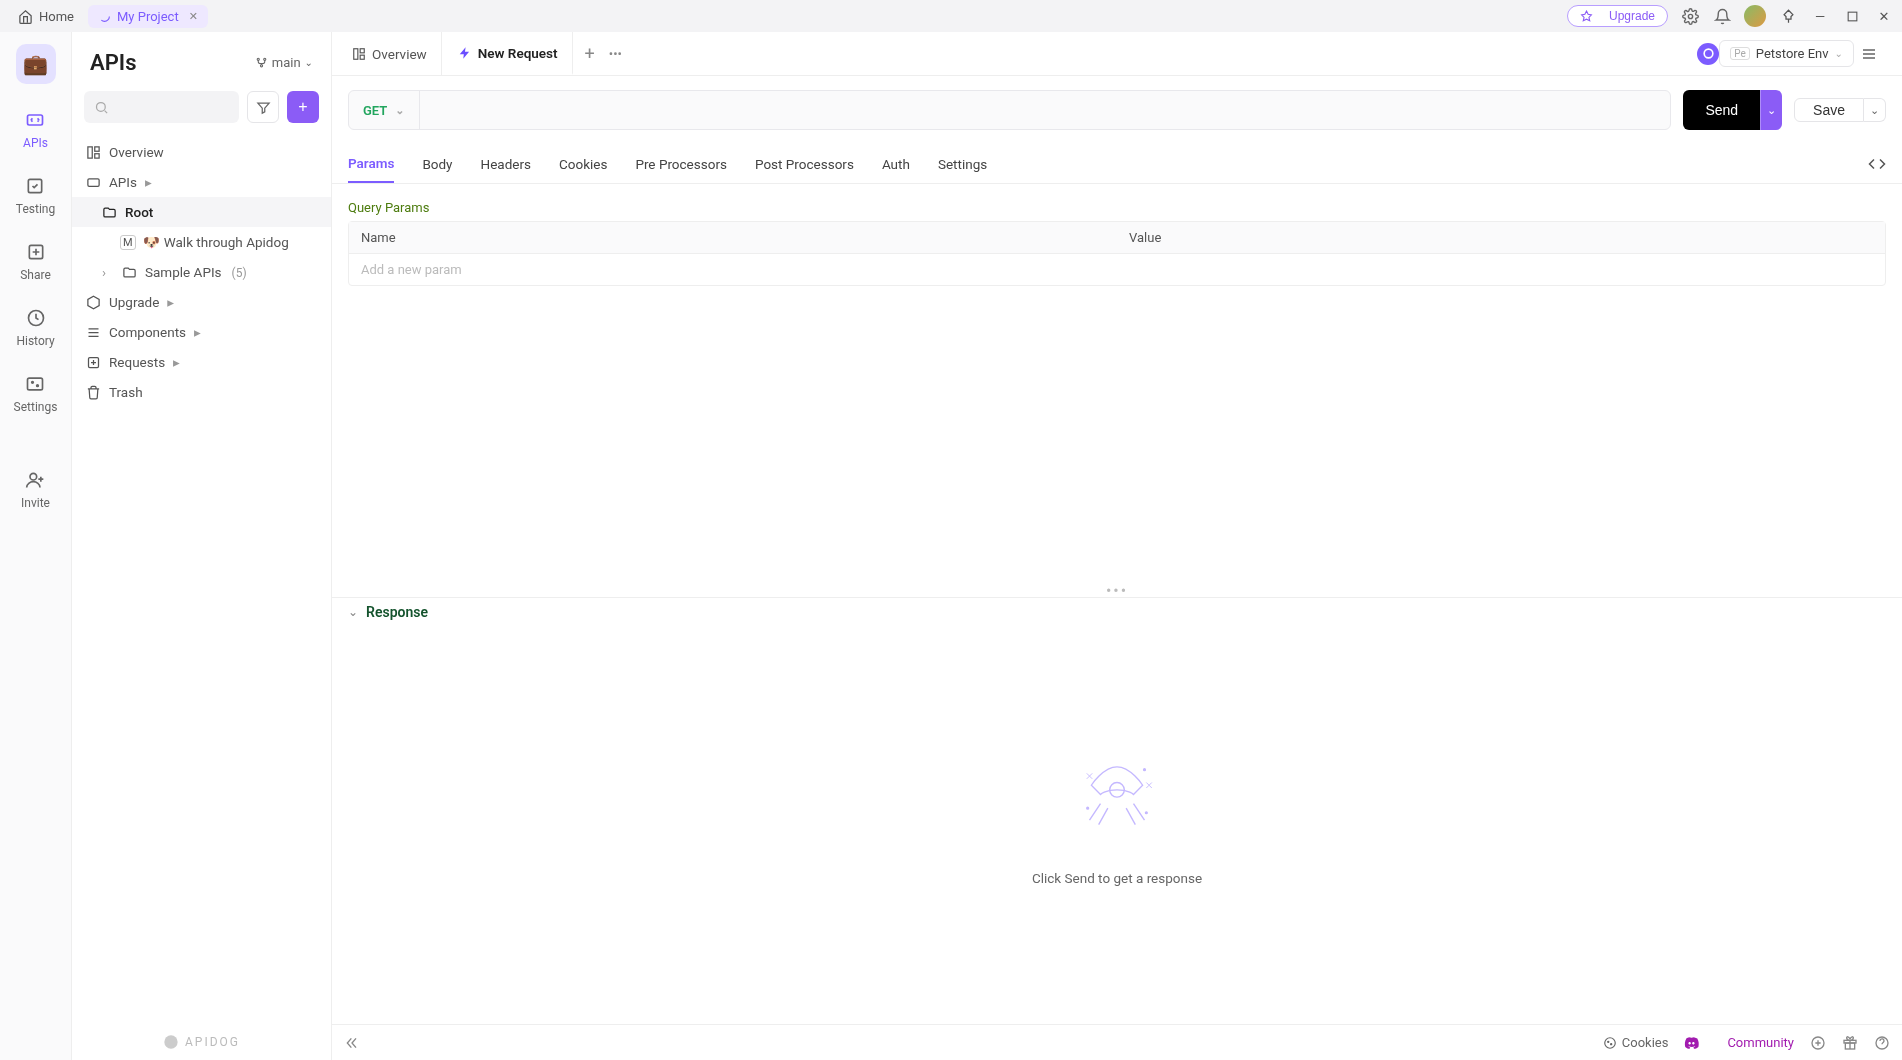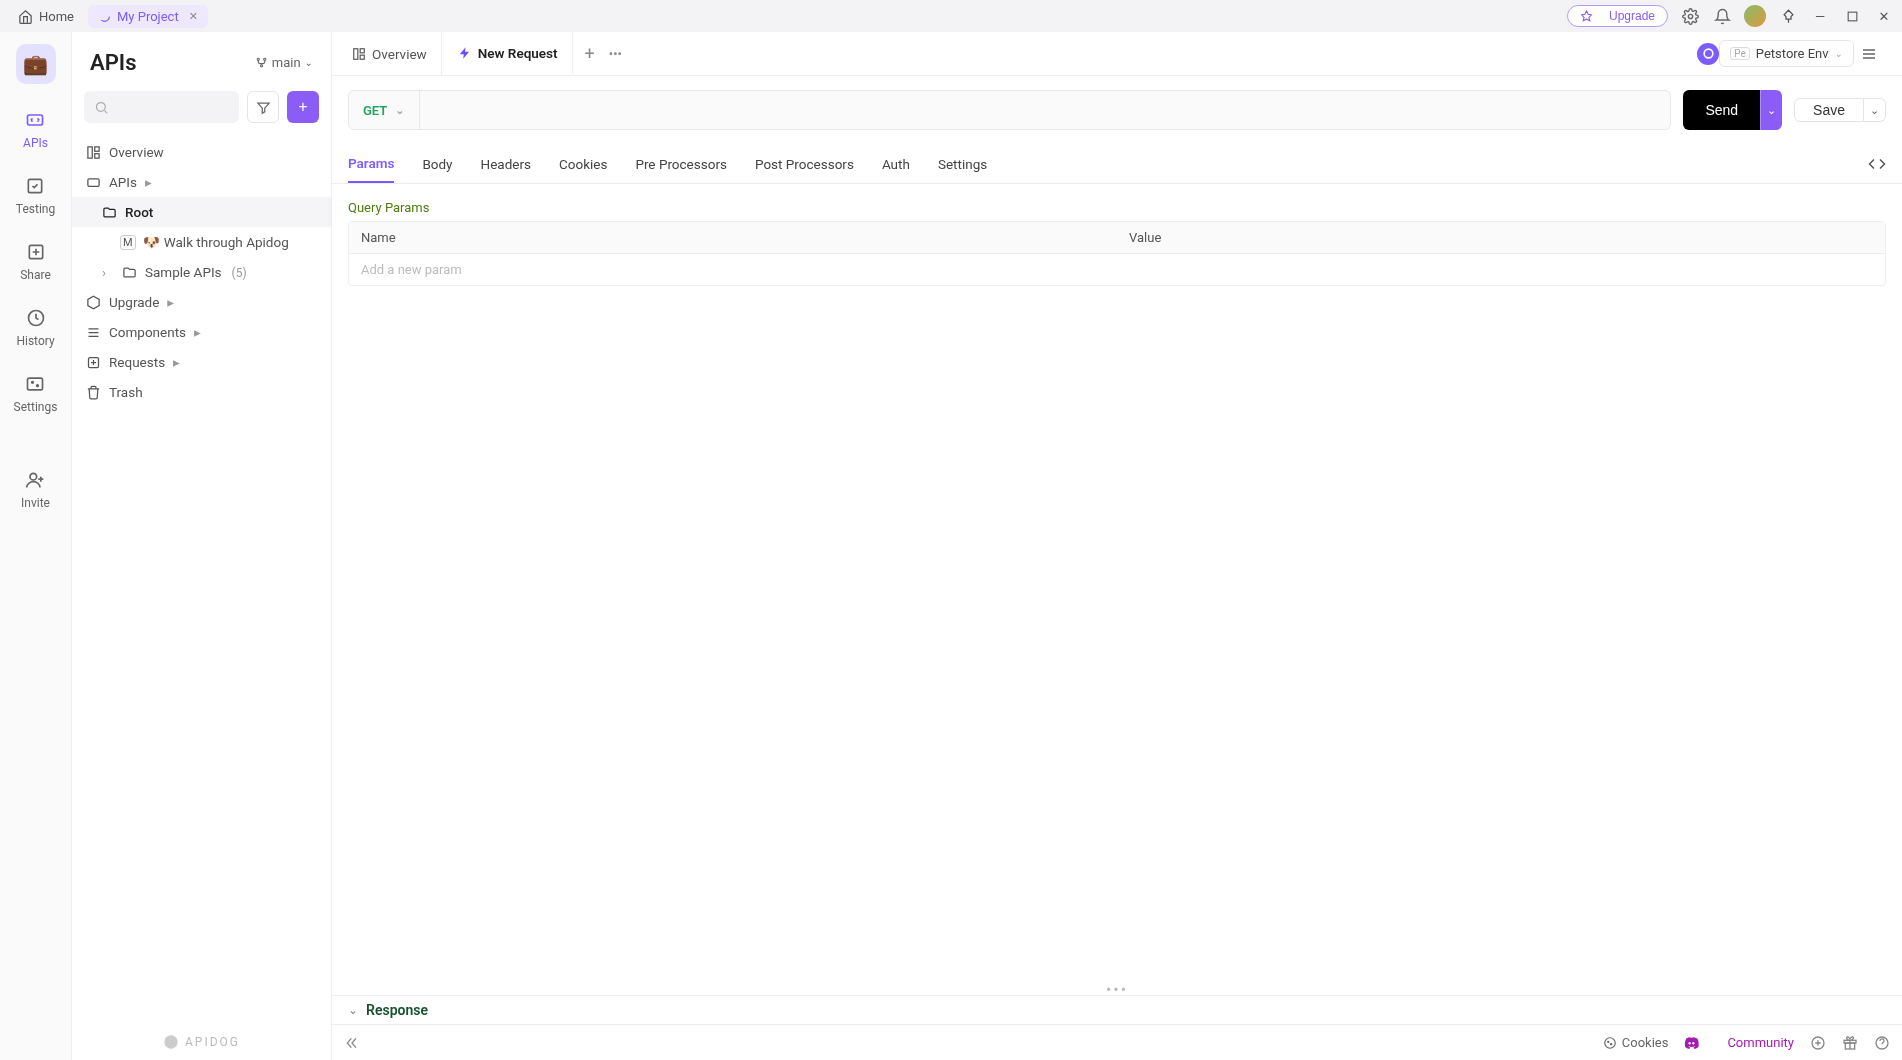--- a/index.html
+++ b/index.html
@@ -446,20 +446,33 @@
         </div>
       </div>
 
       <div style="flex:1;"></div>
       <div class="splitter">•••</div>
 
       <div class="response-head">
         <span class="chev">⌄</span>
         <span class="label">Response</span>
       </div>
+      <div class="response-body">
+        <svg class="rocket" width="110" height="110" viewBox="0 0 120 120" fill="none" stroke="currentColor" stroke-width="1.5">
+          <path d="M60 25c15 0 28 20 28 20l-10 10s-5-5-18-5-18 5-18 5l-10-10s13-20 28-20z"></path>
+          <circle cx="60" cy="50" r="8"></circle>
+          <path d="M42 65l-12 18M50 70l-10 18M78 65l12 18M70 70l10 18"></path>
+          <path d="M30 35l3-3M30 35l-3 3M30 35l3 3M30 35l-3-3" stroke-width="1"></path>
+          <path d="M95 45l3-3M95 45l-3 3M95 45l3 3M95 45l-3-3" stroke-width="1"></path>
+          <circle cx="92" cy="75" r="1" fill="currentColor"></circle>
+          <circle cx="28" cy="70" r="1" fill="currentColor"></circle>
+          <circle cx="90" cy="28" r="1" fill="currentColor"></circle>
+        </svg>
+        <div class="response-msg">Click Send to get a response</div>
+      </div>
 
       <div class="footer">
         <div class="footer-left">
           <span class="collapse-btn">
               <svg width="16" height="16" viewBox="0 0 24 24" fill="none" stroke="currentColor" stroke-width="2">
                 <path d="M11 5l-6 7 6 7M18 5l-6 7 6 7"></path>
               </svg>
             </span>
         </div>
         <div class="footer-right">

